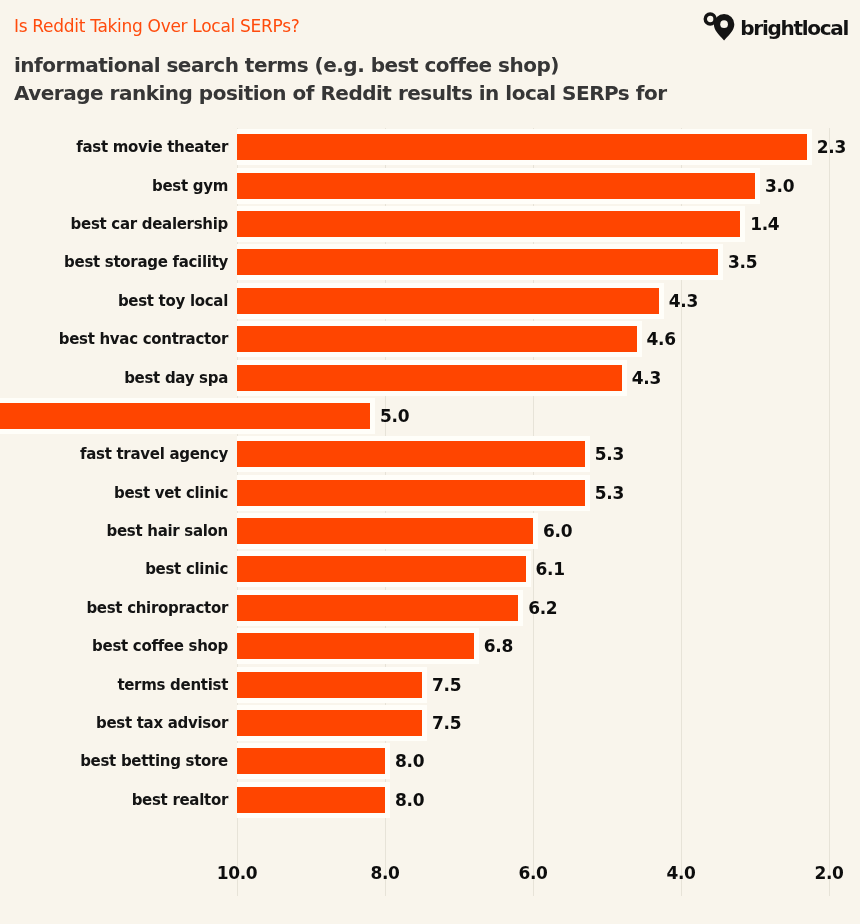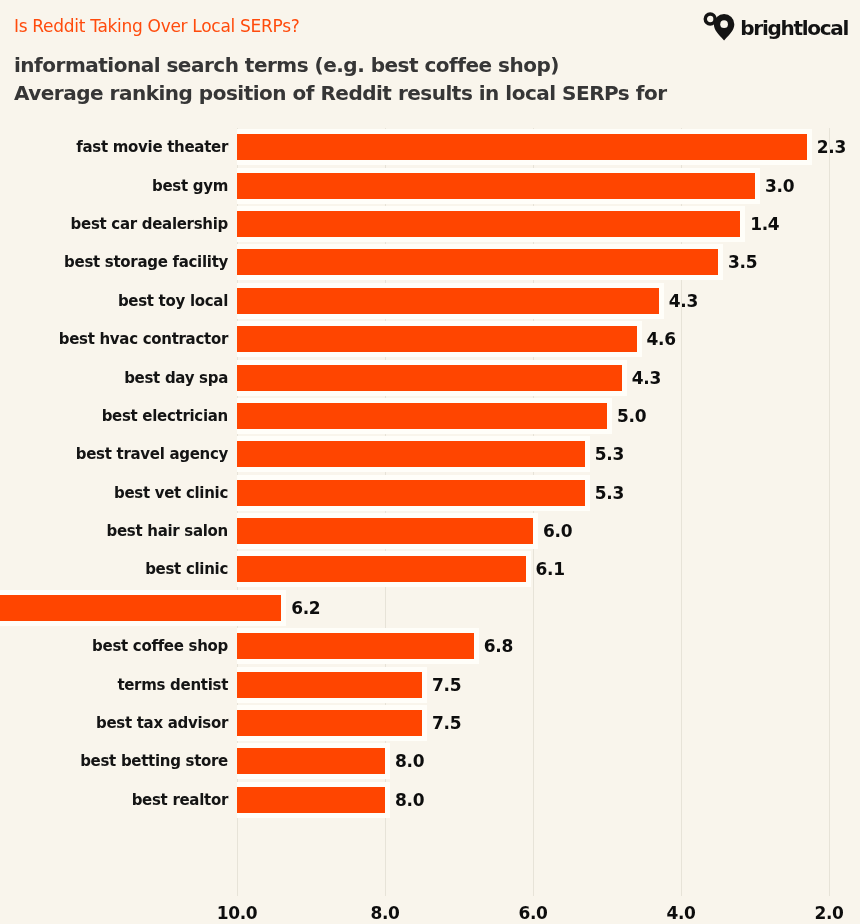--- a/index.html
+++ b/index.html
@@ -58,21 +58,21 @@
   }
   .bar {
     height: 26px; background: #ff4500;
     border: 5px solid #fffef9; border-left: none;
     box-sizing: content-box;
   }
   .val {
     margin-left: 5px; font-size: 17px; font-weight: bold;
     letter-spacing: -0.3px; color: #0d0d0d; white-space: nowrap;
   }
-  .axis { position: absolute; top: 768px; left: 237px; width: 623px; height: 28px; }
+  .axis { position: absolute; top: 728px; left: 237px; width: 623px; height: 28px; }
   .tick {
     position: absolute; top: 7px; transform: translateX(-50%);
     font-size: 17px; font-weight: bold; letter-spacing: -0.3px; color: #0d0d0d;
   }
 </style>
 </head>
 <body>
 
 <div class="page">
 
@@ -148,28 +148,27 @@
           </div>
         </div>
         <div class="row">
           <div class="cat">best day spa</div>
           <div class="track">
             <div class="bar" style="width: 61.7656%; background: rgb(255, 69, 0);"></div>
             <div class="val">4.3</div>
           </div>
         </div>
         <div class="row">
-          <div class="cat">best electrician</div>
           <div class="track">
             <div class="bar" style="width: 59.39%; background: rgb(255, 69, 0);"></div>
             <div class="val">5.0</div>
           </div>
         </div>
         <div class="row">
-          <div class="cat">best travel agency</div>
+          <div class="cat">fast travel agency</div>
           <div class="track">
             <div class="bar" style="width: 55.8266%; background: rgb(255, 69, 0);"></div>
             <div class="val">5.3</div>
           </div>
         </div>
         <div class="row">
           <div class="cat">best vet clinic</div>
           <div class="track">
             <div class="bar" style="width: 55.8266%; background: rgb(255, 69, 0);"></div>
             <div class="val">5.3</div>
@@ -183,20 +182,21 @@
           </div>
         </div>
         <div class="row">
           <div class="cat">best clinic</div>
           <div class="track">
             <div class="bar" style="width: 46.3242%; background: rgb(255, 69, 0);"></div>
             <div class="val">6.1</div>
           </div>
         </div>
         <div class="row">
+          <div class="cat">best chiropractor</div>
           <div class="track">
             <div class="bar" style="width: 45.1364%; background: rgb(255, 69, 0);"></div>
             <div class="val">6.2</div>
           </div>
         </div>
         <div class="row">
           <div class="cat">best coffee shop</div>
           <div class="track">
             <div class="bar" style="width: 38.0096%; background: rgb(255, 69, 0);"></div>
             <div class="val">6.8</div>

